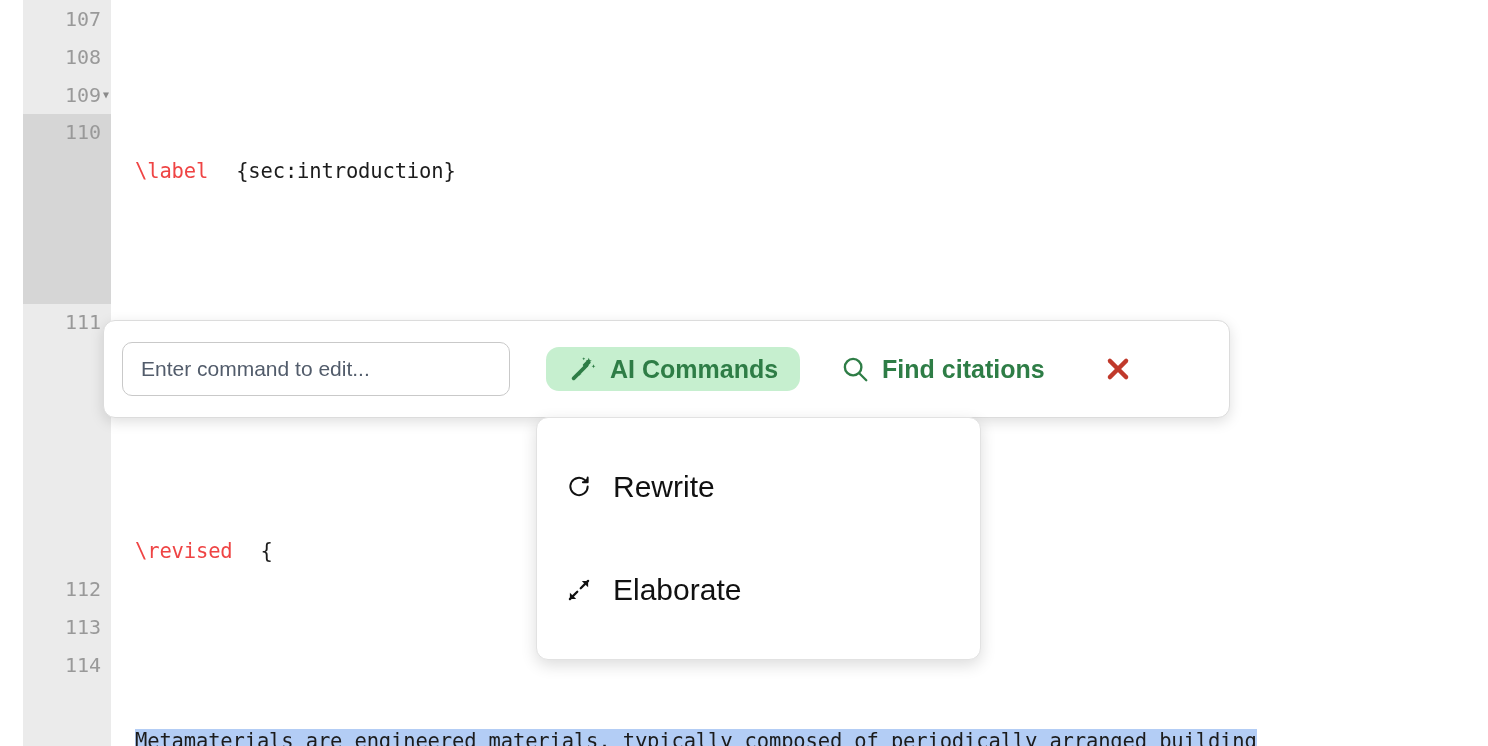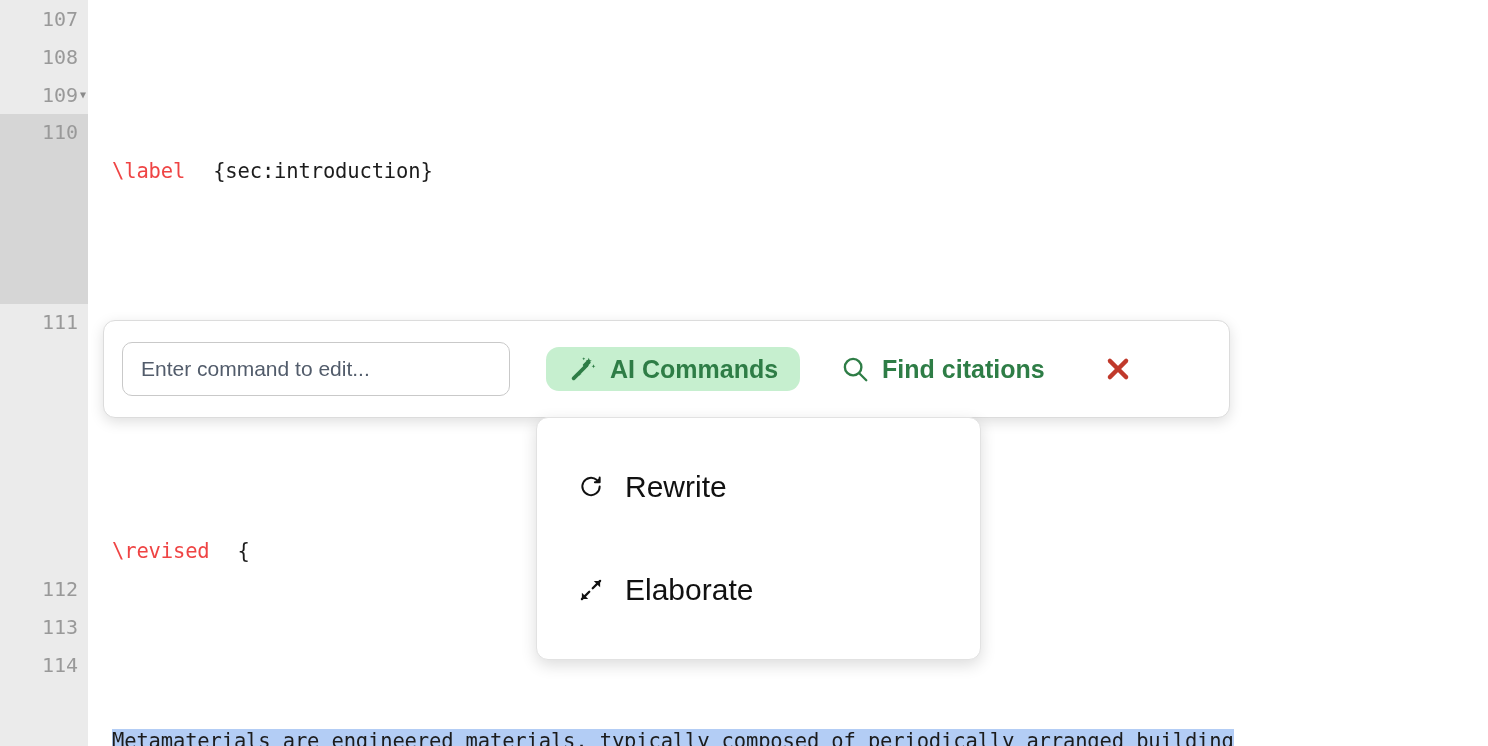--- a/index.html
+++ b/index.html
@@ -19,20 +19,21 @@
     background: #ffffff;
     overflow: hidden;
   }
 
   
   .editor {
     position: absolute;
     inset: 0;
     display: flex;
     align-items: flex-end;
+    padding-left: 23px;
   }
 
   .gutter {
     width: 88px;
     flex: 0 0 88px;
     background: #ebebeb;
     height: 746px;
     position: relative;
   }
 
@@ -189,21 +190,20 @@
     display: flex;
     align-items: center;
     gap: 20px;
     height: 62px;
     padding: 0 22px 0 28px;
     cursor: pointer;
     background: transparent;
     border: none;
     width: 100%;
     text-align: left;
-    margin-left: 12px;
   }
 
   .ai-menu-item .label {
     font-family: "Liberation Sans", sans-serif;
     font-size: 30px;
     color: #111111;
     line-height: 1;
   }
   .ai-menu-item .icon { width: 28px; flex: 0 0 28px; }
 </style>

